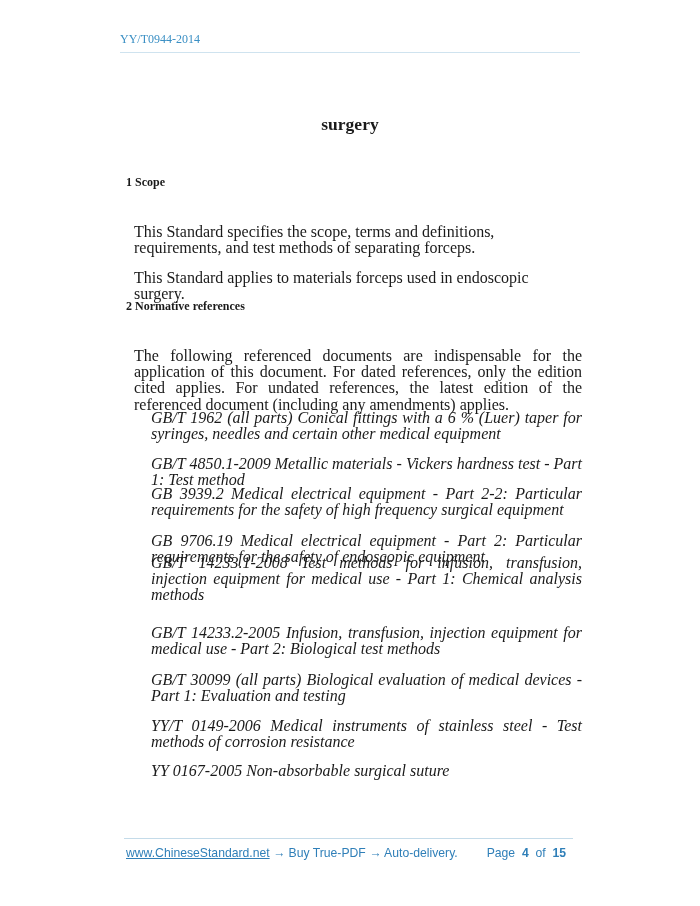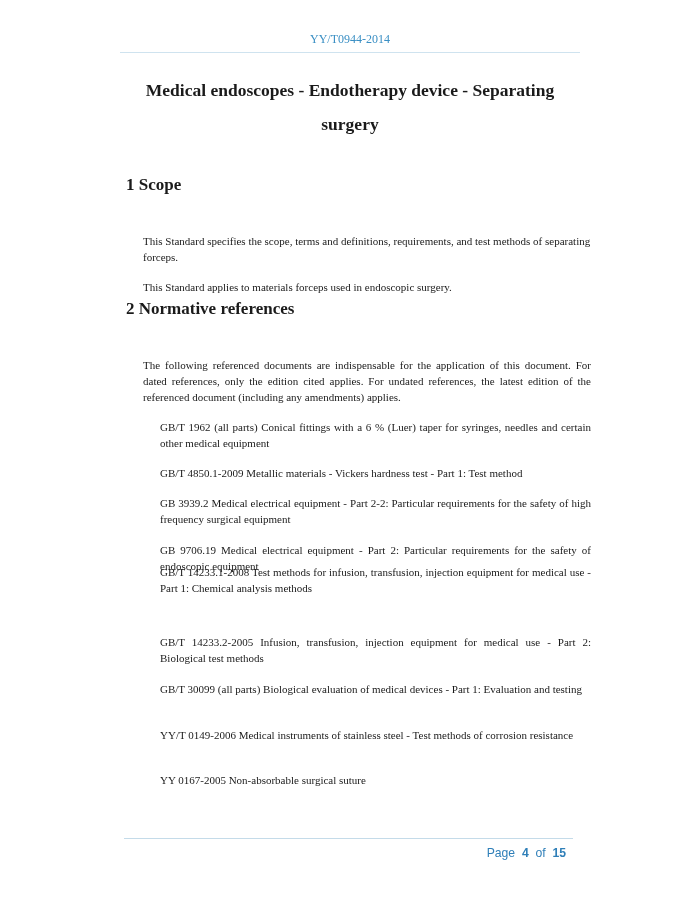--- a/index.html
+++ b/index.html
@@ -1,47 +1,47 @@
 <!DOCTYPE html>
 <html><head>
   <meta charset="utf-8">
   <style>
     html, body { margin: 0; padding: 0; background: #ffffff; }
     body { width: 700px; height: 906px; position: relative; overflow: hidden;
       font-family: "Liberation Serif", "DejaVu Serif", serif; color: #1a1a1a; }
     .page-header { position: absolute; left: 120px; top: 0; width: 460px; }
-    .doc-code { position: absolute; top: 32px; left: 0; width: 460px; text-align: center;
+    .doc-code { position: absolute; top: 32px; left: 0; width: 460px; text-align: left;
       font-size: 12px; color: #3a8fc4; }
     .header-rule { position: absolute; top: 52px; left: 0; width: 460px; height: 1px; background: #cfe3ef; }
     .title { position: absolute; left: 120px; top: 73px; width: 460px; text-align: center;
       font-weight: bold; font-size: 17.5px; line-height: 34px; margin: 0; }
     .content { position: absolute; left: 126px; top: 0; width: 448px; }
-    h2 { position: absolute; left: 0; margin: 0; font-size: 17px; font-weight: bold; white-space: nowrap; }
-    p { position: absolute; left: 0; margin: 17px; font-size: 11px; line-height: 16.2px; width: 448px; }
+    h2 { position: absolute; left: 0; margin: 0; font-size: 12px; font-weight: bold; white-space: nowrap; }
+    p { position: absolute; left: 0; margin: 8px; font-size: 16px; line-height: 16.2px; width: 448px; }
     p.just { text-align: justify; text-align-last: left; }
     .refs { position: absolute; left: 17px; width: 431px; }
-    .refs p { width: 431px; text-align: justify; text-align-last: left; }
+    .refs p { width: 431px; text-align: justify; text-align-last: left; font-style: italic; }
     .footer-rule { position: absolute; left: 124px; top: 838px; width: 449px; height: 1px; background: #c4dbe9; }
     .footer { position: absolute; left: 126px; top: 846px; width: 448px; height: 18px;
       font-family: "Liberation Sans", "DejaVu Sans", sans-serif; font-size: 12.2px; color: #2f7fb8; }
     .footer a { color: #2f7fb8; text-decoration: underline; }
     .footer .left { position: absolute; left: 0; top: 0; white-space: nowrap; }
     .footer .right { position: absolute; right: 8px; top: 0; white-space: nowrap; }
     .footer b { font-weight: bold; }
   </style>
 </head>
 <body>
 
 <div class="page-header">
   <div class="doc-code">YY/T0944-2014</div>
   <div class="header-rule"></div>
 </div>
 
 <h1 class="title">
-  <span>Medical endoscopes - Endotherapy device - Separating</span><br>
+  <br>
   <span>surgery</span>
 </h1>
 
 <div class="content">
   <h2 style="top:175px">1 Scope</h2>
   <p style="top:216px">This Standard specifies the scope, terms and definitions, requirements, and test methods of separating forceps.</p>
   <p style="top:262px">This Standard applies to materials forceps used in endoscopic surgery.</p>
 
   <h2 style="top:299px">2 Normative references</h2>
   <p class="just" style="top:340px">The following referenced documents are indispensable for the application of this document. For dated references, only the edition cited applies. For undated references, the latest edition of the referenced document (including any amendments) applies.</p>
@@ -54,19 +54,26 @@
     <p style="top:547px">GB/T 14233.1-2008 Test methods for infusion, transfusion, injection equipment for medical use - Part 1: Chemical analysis methods</p>
     <p style="top:617px">GB/T 14233.2-2005 Infusion, transfusion, injection equipment for medical use - Part 2: Biological test methods</p>
     <p style="top:664px">GB/T 30099 (all parts) Biological evaluation of medical devices - Part 1: Evaluation and testing</p>
     <p style="top:710px">YY/T 0149-2006 Medical instruments of stainless steel - Test methods of corrosion resistance</p>
     <p style="top:755px">YY 0167-2005 Non-absorbable surgical suture</p>
   </div>
 </div>
 
 <div class="footer-rule"></div>
 <div class="footer">
+  <span class="left">
+    <a href="#">www.ChineseStandard.net</a>
+    <span>→</span>
+    <span>Buy True-PDF</span>
+    <span>→</span>
+    <span>Auto-delivery.</span>
+  </span>
   <span class="right">
     <span>Page</span>&nbsp;
     <b>4</b>&nbsp;
     <span>of</span>&nbsp;
     <b>15</b>
   </span>
 </div>
 
 </body></html>

